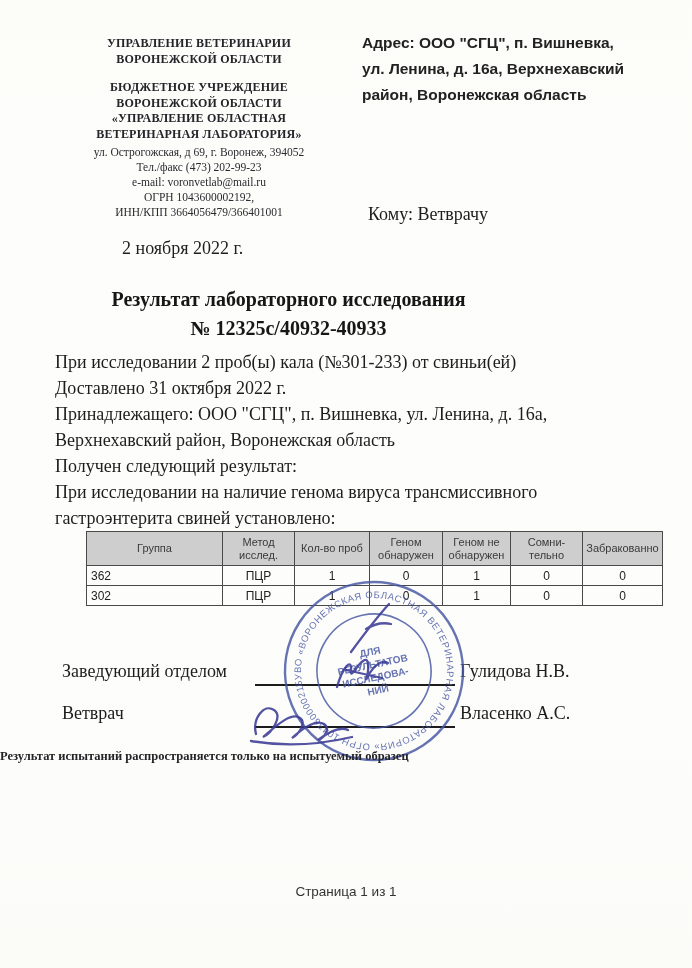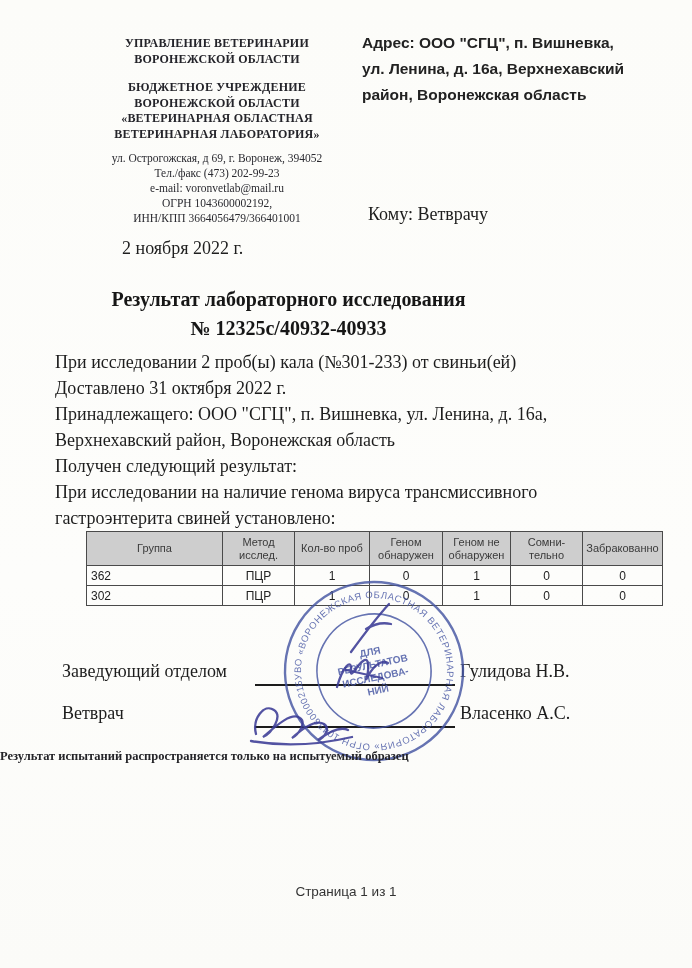--- a/index.html
+++ b/index.html
@@ -2,24 +2,24 @@
 <html><head>
 <meta charset="utf-8">
 <style>
   html,body{margin:0;padding:0;background:#ffffff;}
   #page{
     position:relative;width:692px;height:968px;margin:0 auto;
     background:linear-gradient(180deg,#fcfcf9 0%,#fdfdfb 60%,#fbfbf8 100%);
     font-family:"Liberation Serif",serif;color:#1f1f1f;overflow:hidden;
   }
   
-  .lh-left{position:absolute;left:52px;top:36px;width:330px;text-align:center;}
+  .lh-left{position:absolute;left:34px;top:36px;width:330px;text-align:center;}
   .lh-caps{font-size:12px;font-weight:700;line-height:15.5px;letter-spacing:.2px;color:#24242a;}
   .org-block{margin-top:13px;}
-  .contact-block{margin-top:9px;}
+  .contact-block{margin-top:3px;}
   .lh-contact{font-size:11.5px;line-height:15px;color:#2a2a30;}
   
   .recipient-address{position:absolute;left:362px;top:30px;width:272px;
     font-family:"Liberation Sans",sans-serif;font-weight:700;font-size:15.5px;
     line-height:26px;color:#222;}
   .kome{position:absolute;left:368px;top:204px;font-size:18px;color:#1d1d1d;}
   .doc-date{position:absolute;left:122px;top:238px;font-size:18px;font-weight:400;}
   
   .doc-title{position:absolute;left:0;top:285px;width:577px;text-align:center;
     font-size:20px;font-weight:700;line-height:29px;color:#161616;}
@@ -55,21 +55,21 @@
 <div id="page">
 
   <div class="lh-left">
     <div>
         <div class="lh-caps">УПРАВЛЕНИЕ ВЕТЕРИНАРИИ</div>
         <div class="lh-caps">ВОРОНЕЖСКОЙ ОБЛАСТИ</div>
       </div>
     <div class="org-block">
         <div class="lh-caps">БЮДЖЕТНОЕ УЧРЕЖДЕНИЕ</div>
         <div class="lh-caps">ВОРОНЕЖСКОЙ ОБЛАСТИ</div>
-        <div class="lh-caps">«ВЕТЕРИНАРНАЯ ОБЛАСТНАЯ</div>
+        <div class="lh-caps">«УПРАВЛЕНИЕ ОБЛАСТНАЯ</div>
         <div class="lh-caps">ВЕТЕРИНАРНАЯ ЛАБОРАТОРИЯ»</div>
       </div>
     <div class="contact-block">
         <div class="lh-contact">ул. Острогожская, д 69, г. Воронеж, 394052</div>
         <div class="lh-contact">Тел./факс  (473) 202-99-23</div>
         <div class="lh-contact">e-mail:  voronvetlab@mail.ru</div>
         <div class="lh-contact">ОГРН 1043600002192,</div>
         <div class="lh-contact">ИНН/КПП 3664056479/366401001</div>
       </div>
   </div>

